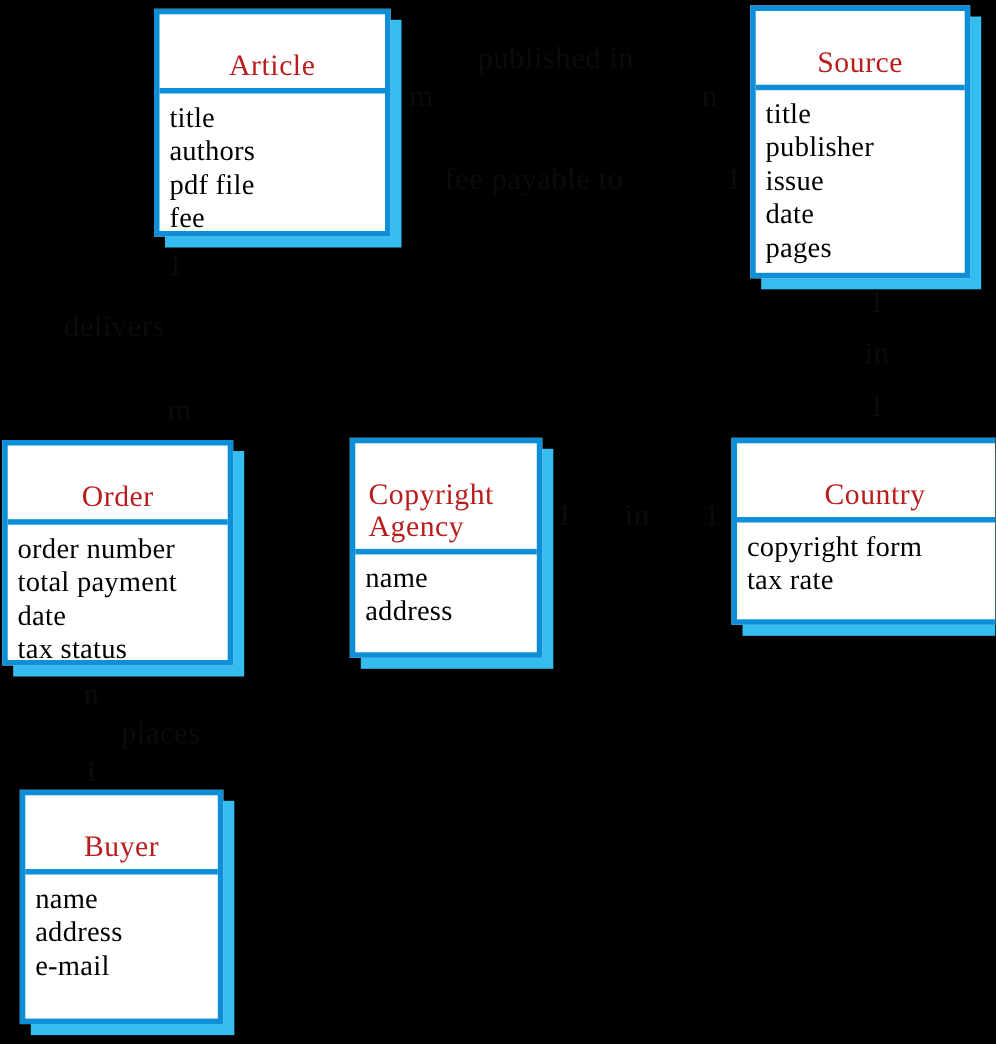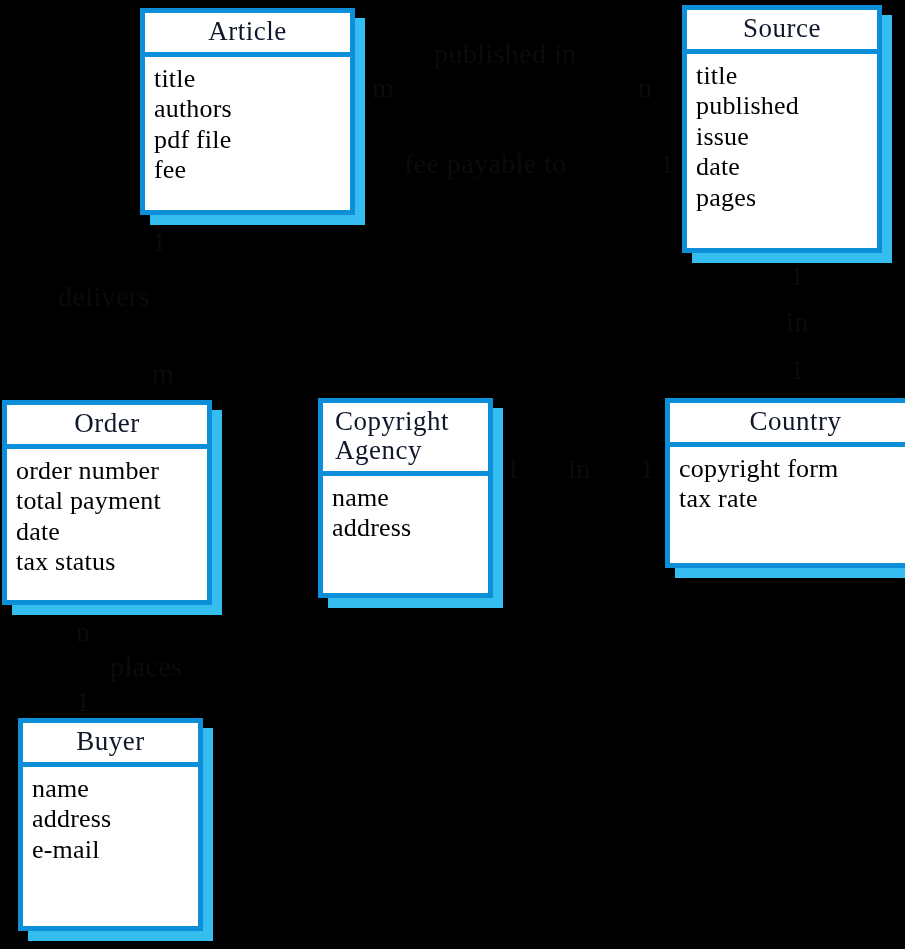--- a/index.html
+++ b/index.html
@@ -23,26 +23,27 @@
     width:100%;height:100%;
     box-sizing:border-box;
     background:#ffffff;
     border:5px solid #0c8ed8;
     display:flex;flex-direction:column;
   }
   .ent-title{
     box-sizing:border-box;
     border-bottom:5px solid #0c8ed8;
     text-align:center;
-    color:#0f172a;
+    color:#b91c1c;
     font-size:27px;
     line-height:1.07;
     padding:4px 2px 6px 2px;
     letter-spacing:.5px;
     white-space:pre-line;
+    margin-top:28px;
   }
   .ent-attrs{
     box-sizing:border-box;
     flex:1;
     padding:7px 14px 0 9px;
     color:#000;
     font-size:26px;
     line-height:1.17;
   }
   .attr{white-space:nowrap;letter-spacing:.2px;}
@@ -113,21 +114,21 @@
       </div>
     </div>
   </div>
 
   <div class="entity" style="left:682px;top:5px;width:200px;height:248px;">
     <div class="ent-shadow"></div>
     <div class="ent-body">
       <div class="ent-title">Source</div>
       <div class="ent-attrs">
         <div class="attr">title</div>
-        <div class="attr">published</div>
+        <div class="attr">publisher</div>
         <div class="attr">issue</div>
         <div class="attr">date</div>
         <div class="attr">pages</div>
       </div>
     </div>
   </div>
 
   <div class="entity" style="left:2px;top:400px;width:210px;height:205px;">
     <div class="ent-shadow"></div>
     <div class="ent-body">

